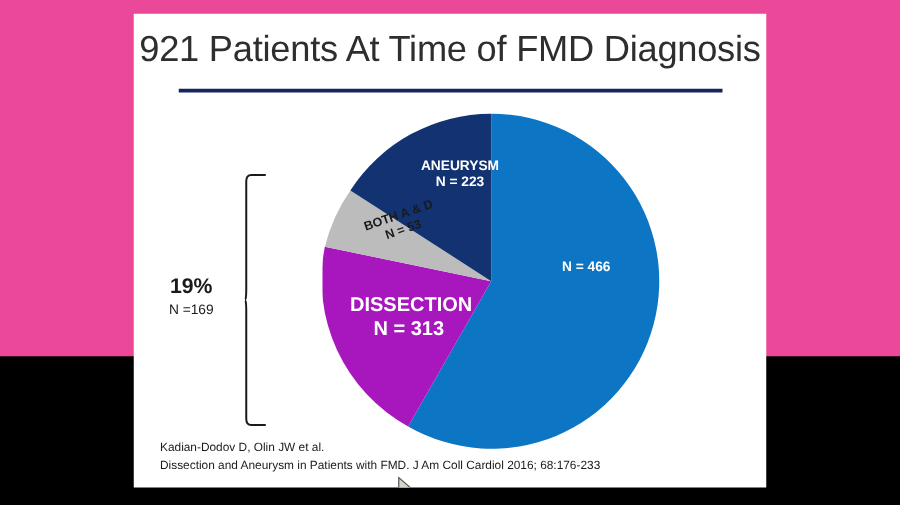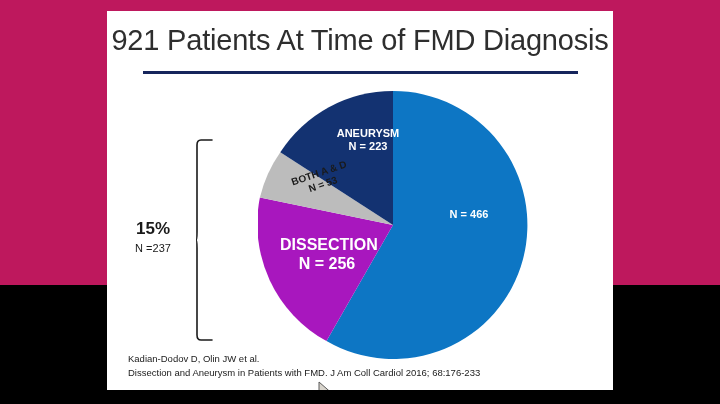--- a/index.html
+++ b/index.html
@@ -10,21 +10,21 @@
   body {
     width: 720px;
     height: 404px;
     overflow: hidden;
     font-family: "Liberation Sans", sans-serif;
   }
   #screen {
     position: relative;
     width: 720px;
     height: 285px;
-    background: #be185d;
+    background: #ec4899;
   }
   
   #slide {
     position: absolute;
     left: 107px;
     top: 11px;
     width: 506px;
     height: 379px;
     background: #ffffff;
     overflow: hidden;
@@ -175,30 +175,30 @@
         <span>N = 223</span>
       </div>
 
       <div class="slice-label" id="label-both">
         <span>BOTH A &amp; D</span><br>
         <span>N = 53</span>
       </div>
 
       <div class="slice-label" id="label-dissection">
         <span>DISSECTION</span><br>
-        <span>N = 256</span>
+        <span>N = 313</span>
       </div>
     </div>
 
     <svg id="brace" viewBox="0 0 18 202">
       <path d="M17 1 L6 1 Q2 1 2 6 L2 93 Q2 101 1 101 Q2 101 2 109 L2 196 Q2 201 6 201 L17 201" fill="none" stroke="#1a1a1a" stroke-width="1.6" stroke-linecap="round"></path>
     </svg>
 
-    <div id="pct-big">15%</div>
-    <div id="pct-n">N =237</div>
+    <div id="pct-big">19%</div>
+    <div id="pct-n">N =169</div>
 
     <div id="citation">
       <div>Kadian-Dodov D, Olin JW et al.</div>
       <div>Dissection and Aneurysm in Patients with FMD. J Am Coll Cardiol 2016; 68:176-233</div>
     </div>
 
     <svg id="cursor" viewBox="0 0 14 20">
       <path d="M1 1 L1 15 L4.6 11.6 L7.1 17.4 L9.6 16.3 L7.2 10.8 L12 10.6 Z" fill="#d8d4cc" stroke="#5a5a5a" stroke-width="1"></path>
     </svg>
 

